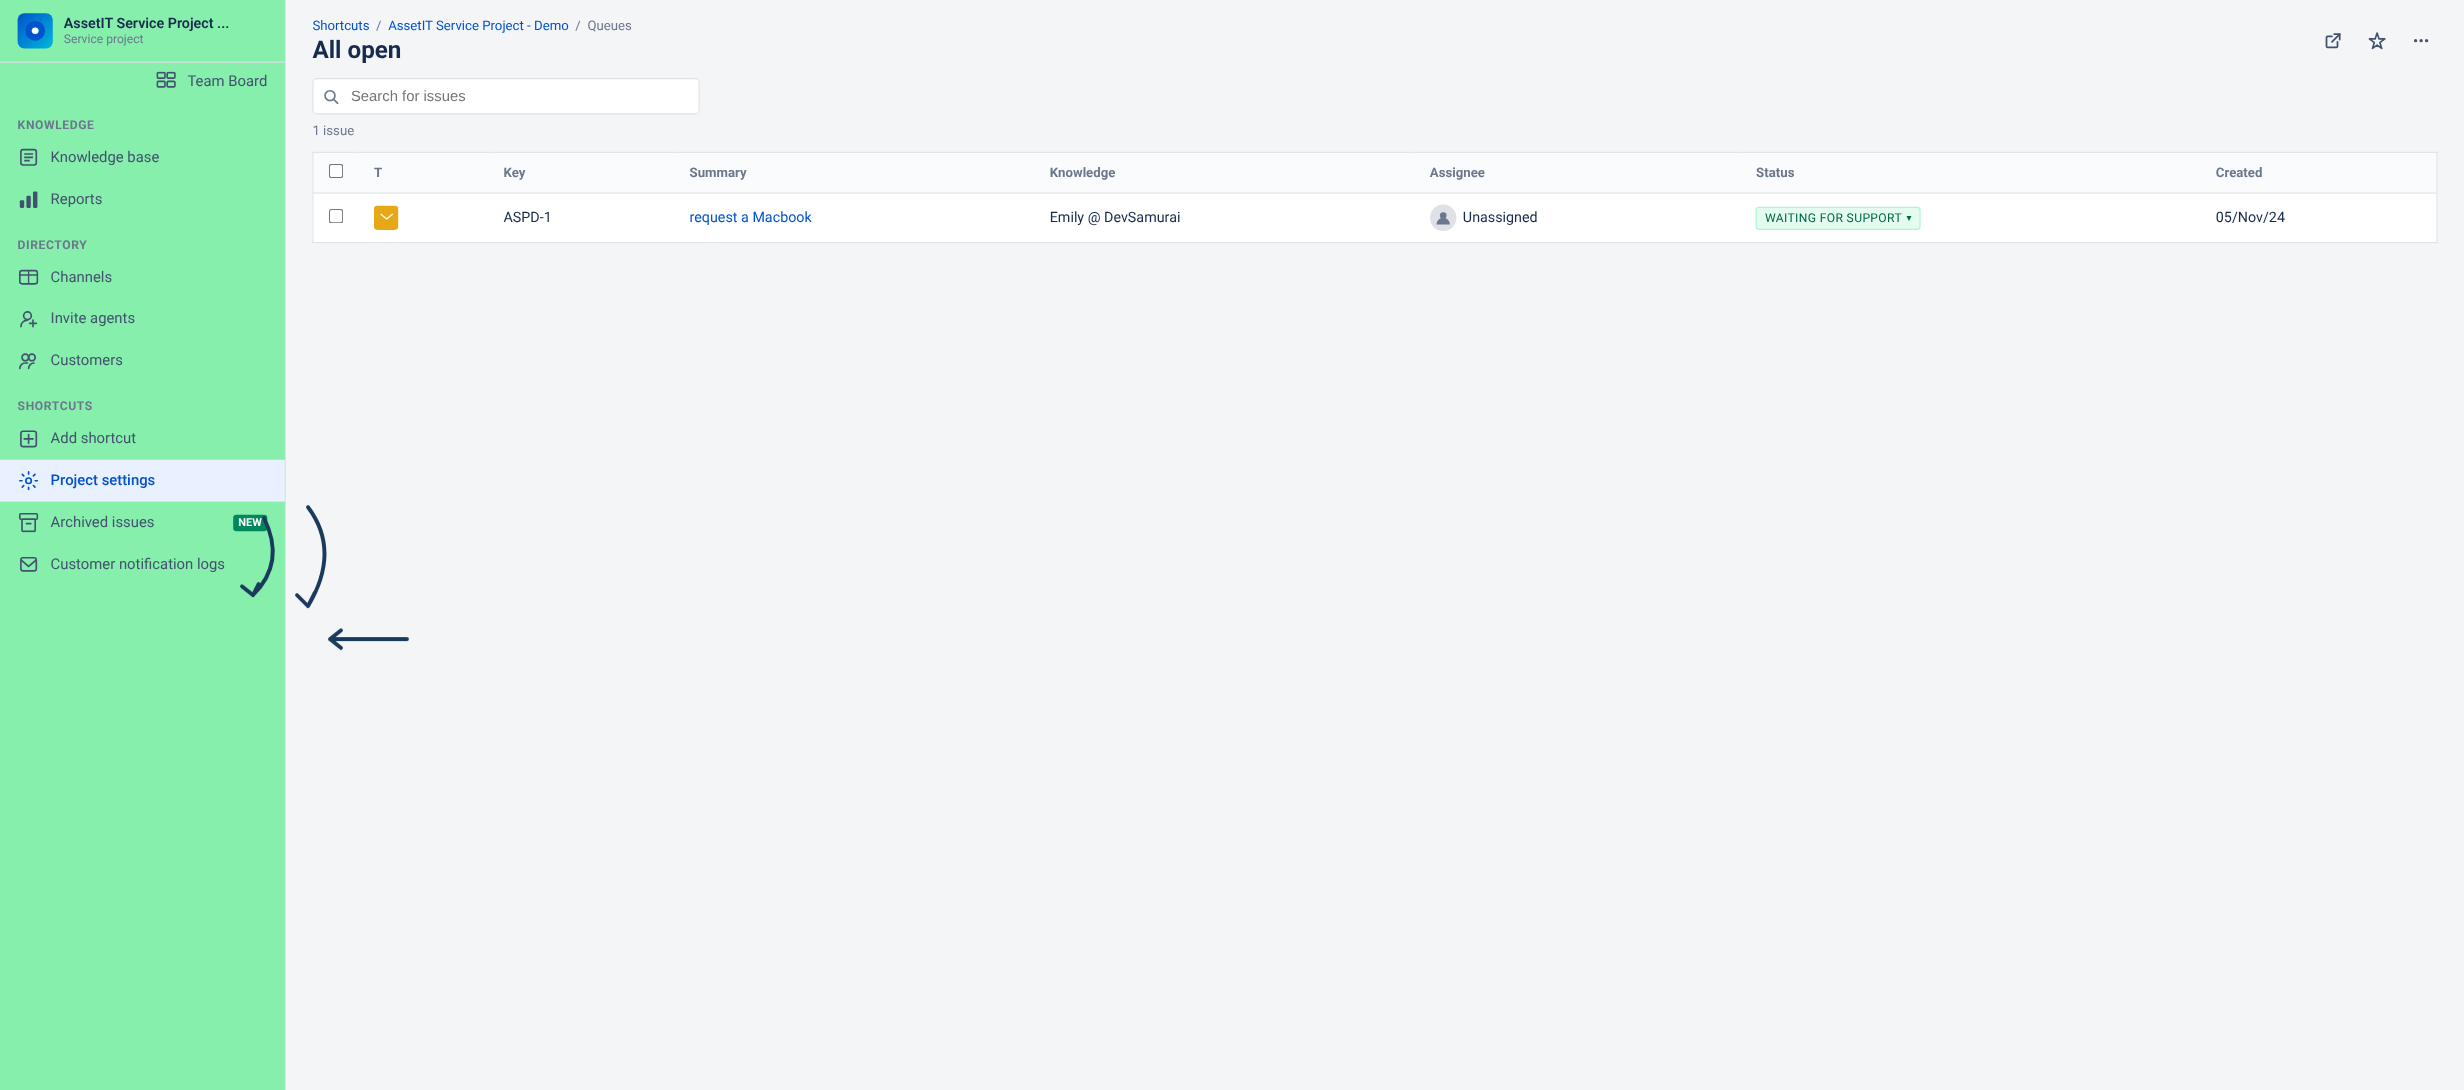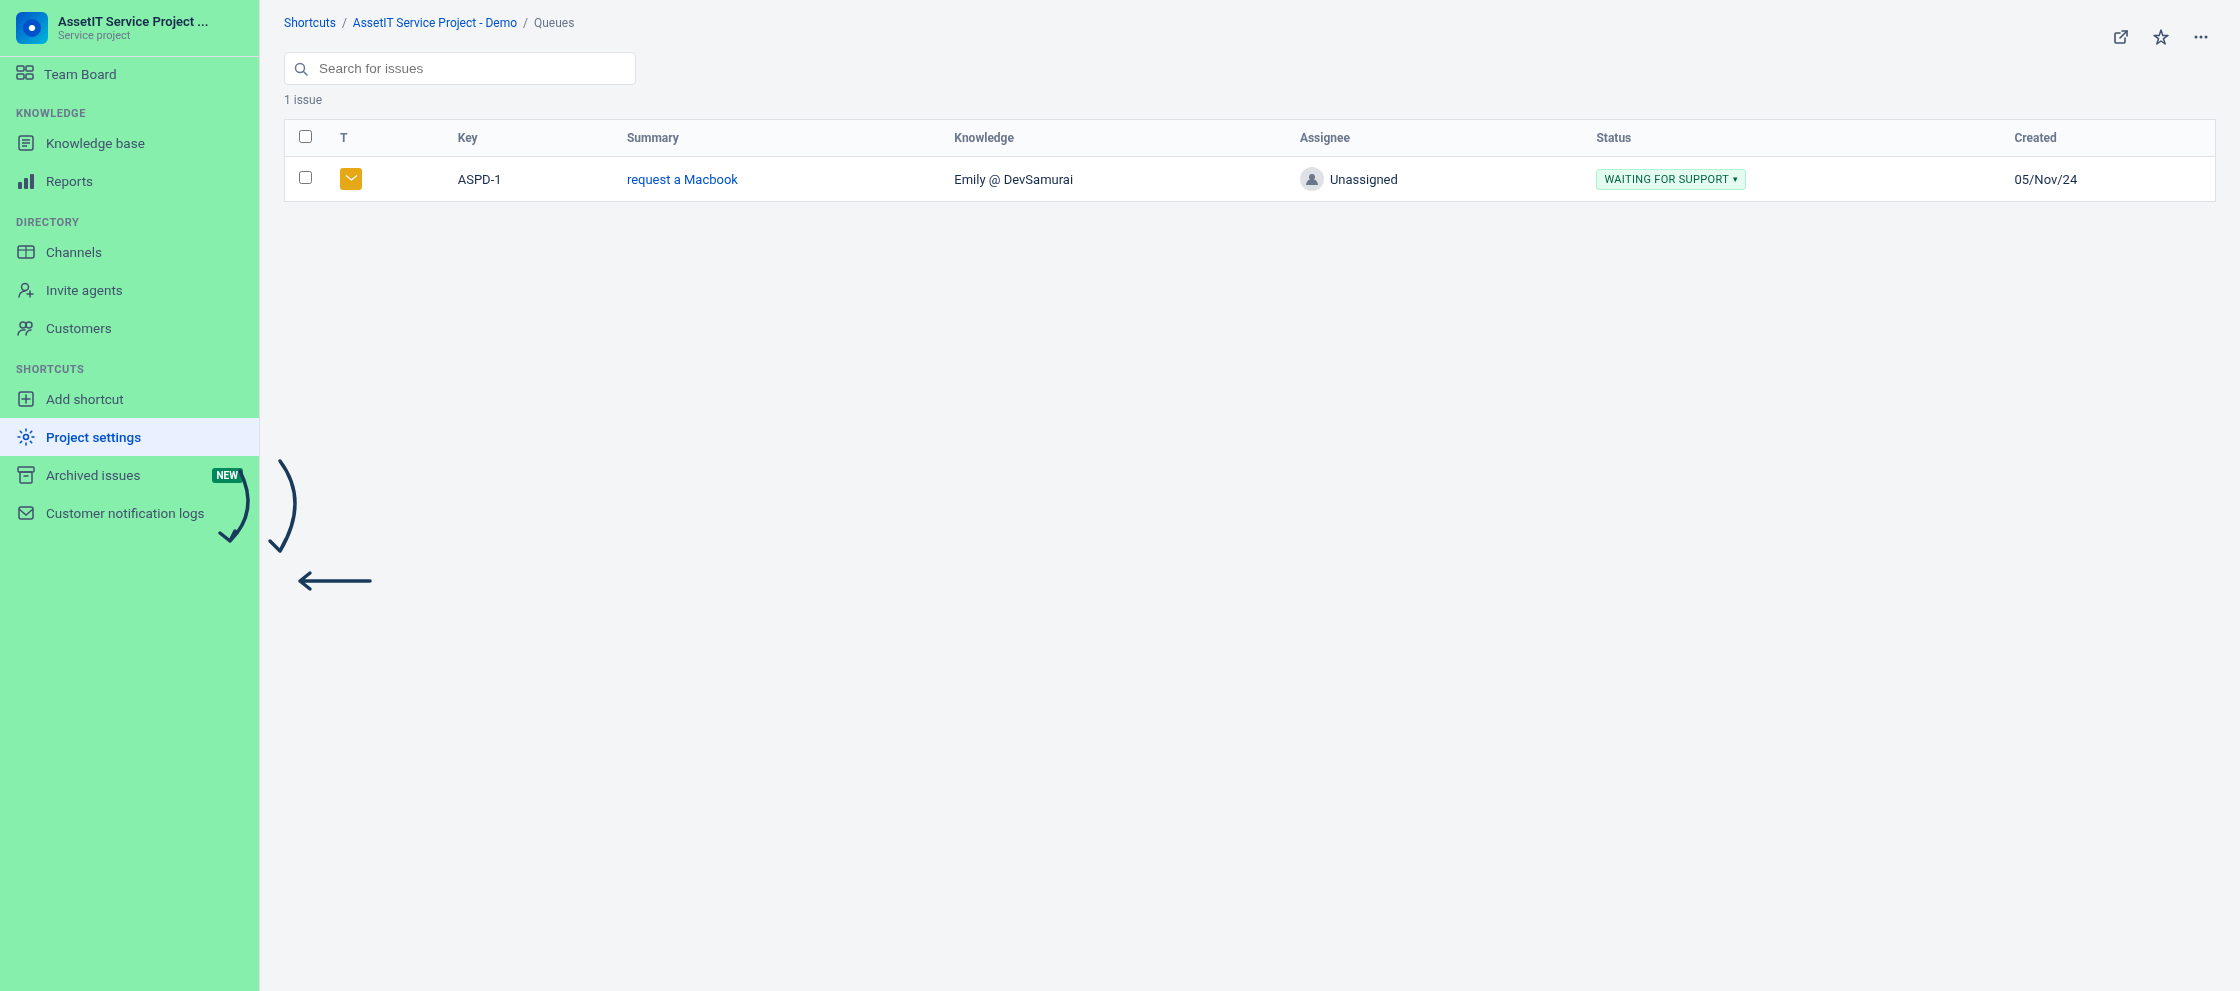--- a/index.html
+++ b/index.html
@@ -107,20 +107,21 @@
     }
 
     .team-board-item {
       display: flex;
       align-items: center;
       gap: 10px;
       padding: 8px 16px;
       cursor: pointer;
       color: #42526e;
       font-size: 13.5px;
+      justify-content: flex-end;
     }
 
     .badge-new {
       background: #00875a;
       color: white;
       font-size: 10px;
       font-weight: 700;
       padding: 2px 5px;
       border-radius: 3px;
       margin-left: auto;
@@ -467,20 +468,21 @@
   <div style="background:#f4f5f7; padding: 16px 24px 0 24px;">
     <div style="display:flex; justify-content:space-between; align-items:flex-start;">
       <div>
         <div class="breadcrumb">
           <a>Shortcuts</a>
           <span class="breadcrumb-sep">/</span>
           <a>AssetIT Service Project - Demo</a>
           <span class="breadcrumb-sep">/</span>
           <span>Queues</span>
         </div>
+        <h1 class="page-title" style="padding: 4px 0 12px 0;">All open</h1>
       </div>
       <div class="header-actions" style="padding-top:6px;">
         <button class="icon-btn" title="Open in new tab">
           <svg width="18" height="18" viewBox="0 0 18 18" fill="none">
             <path d="M10 3h5v5" stroke="#42526e" stroke-width="1.6" stroke-linecap="round" stroke-linejoin="round"></path>
             <path d="M15 3L8 10" stroke="#42526e" stroke-width="1.6" stroke-linecap="round"></path>
             <path d="M8 5H4a1 1 0 00-1 1v8a1 1 0 001 1h8a1 1 0 001-1v-4" stroke="#42526e" stroke-width="1.6" stroke-linecap="round" stroke-linejoin="round"></path>
           </svg>
         </button>
         <button class="icon-btn" title="Star">

